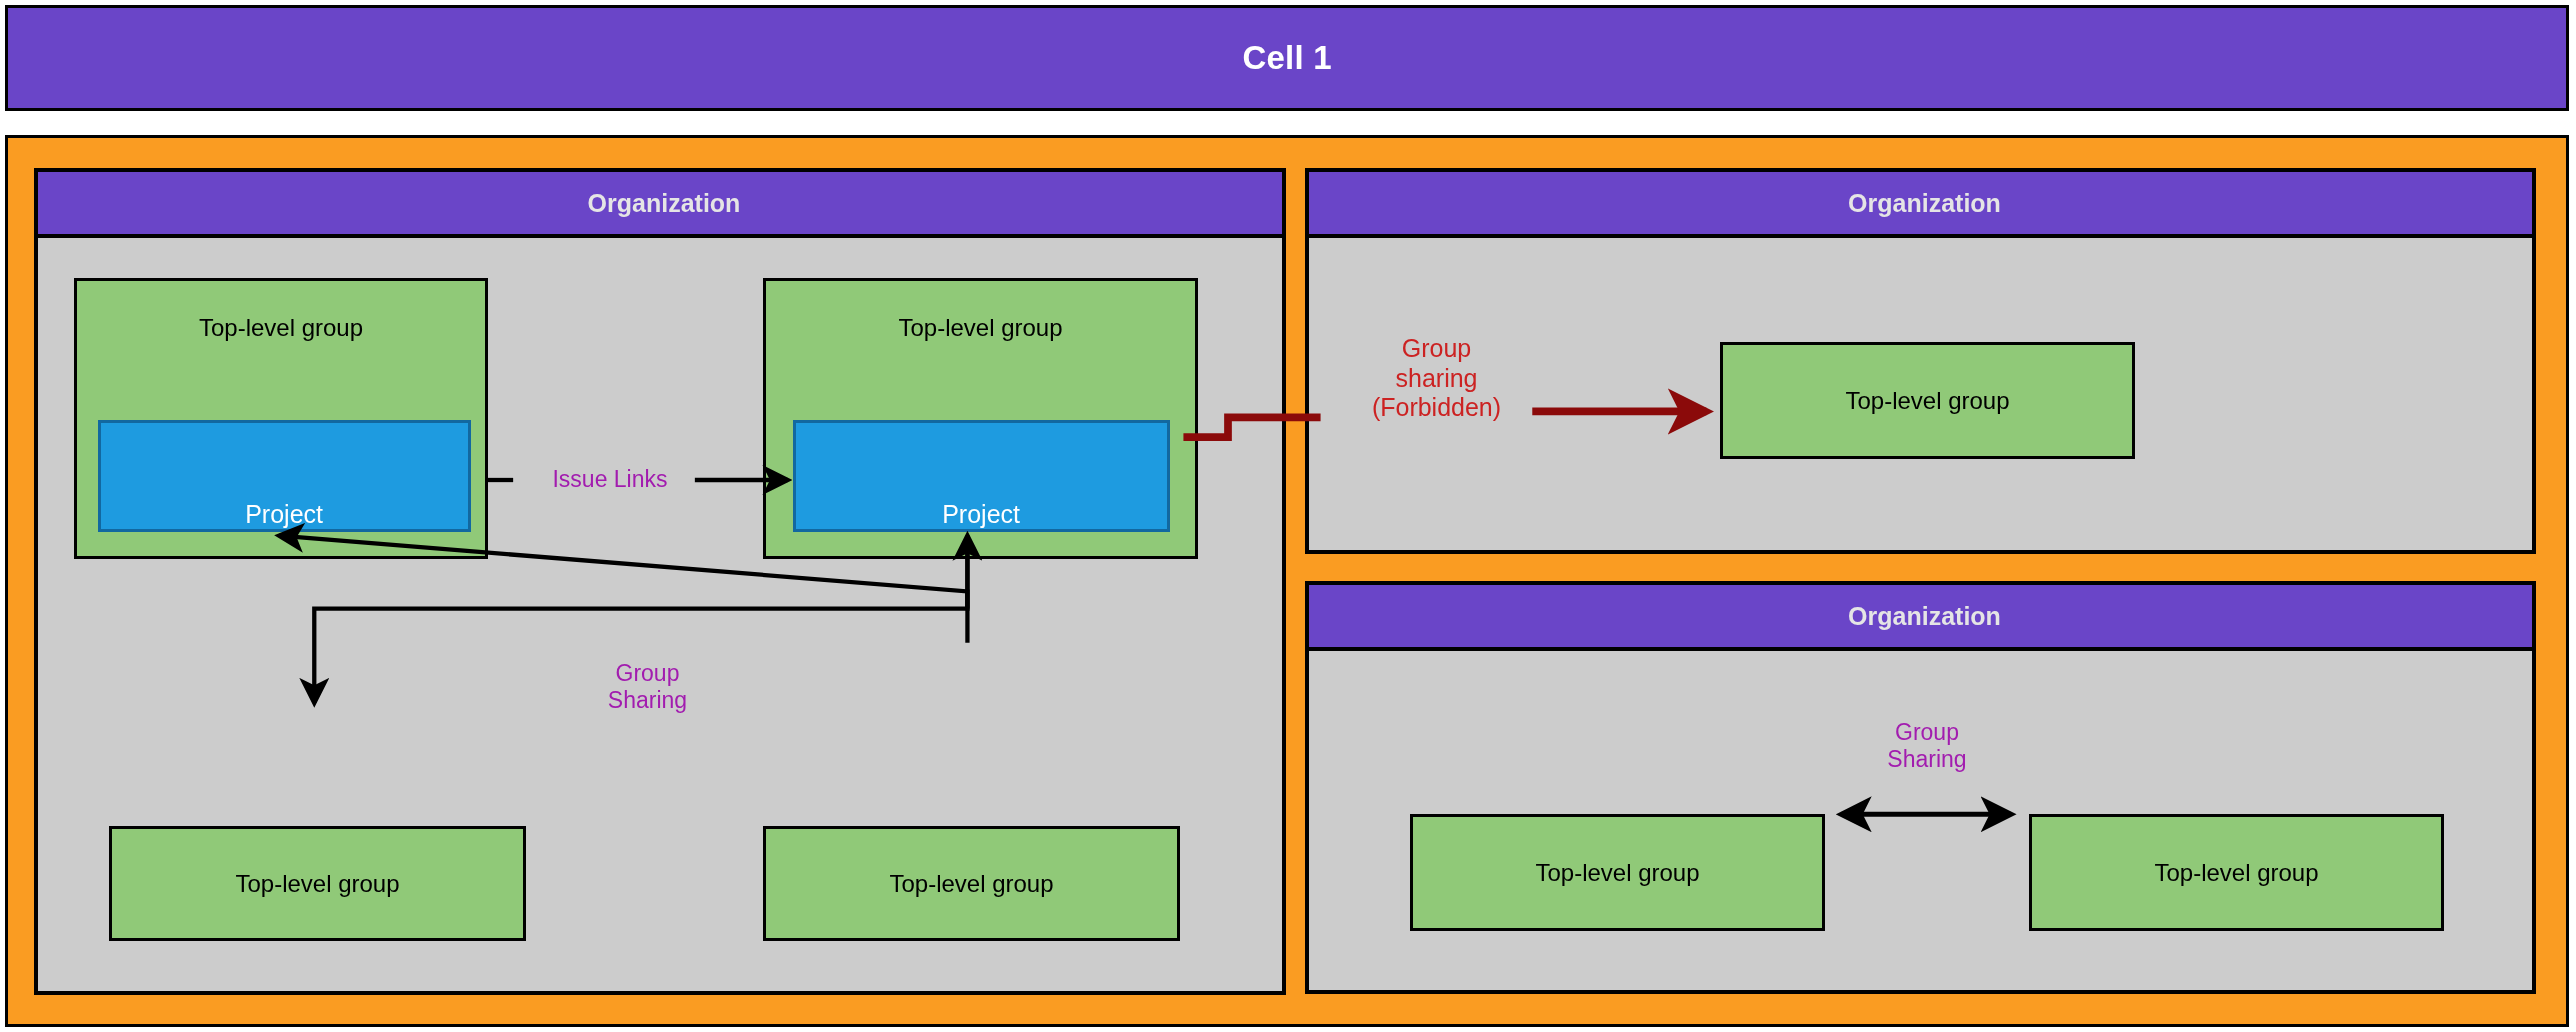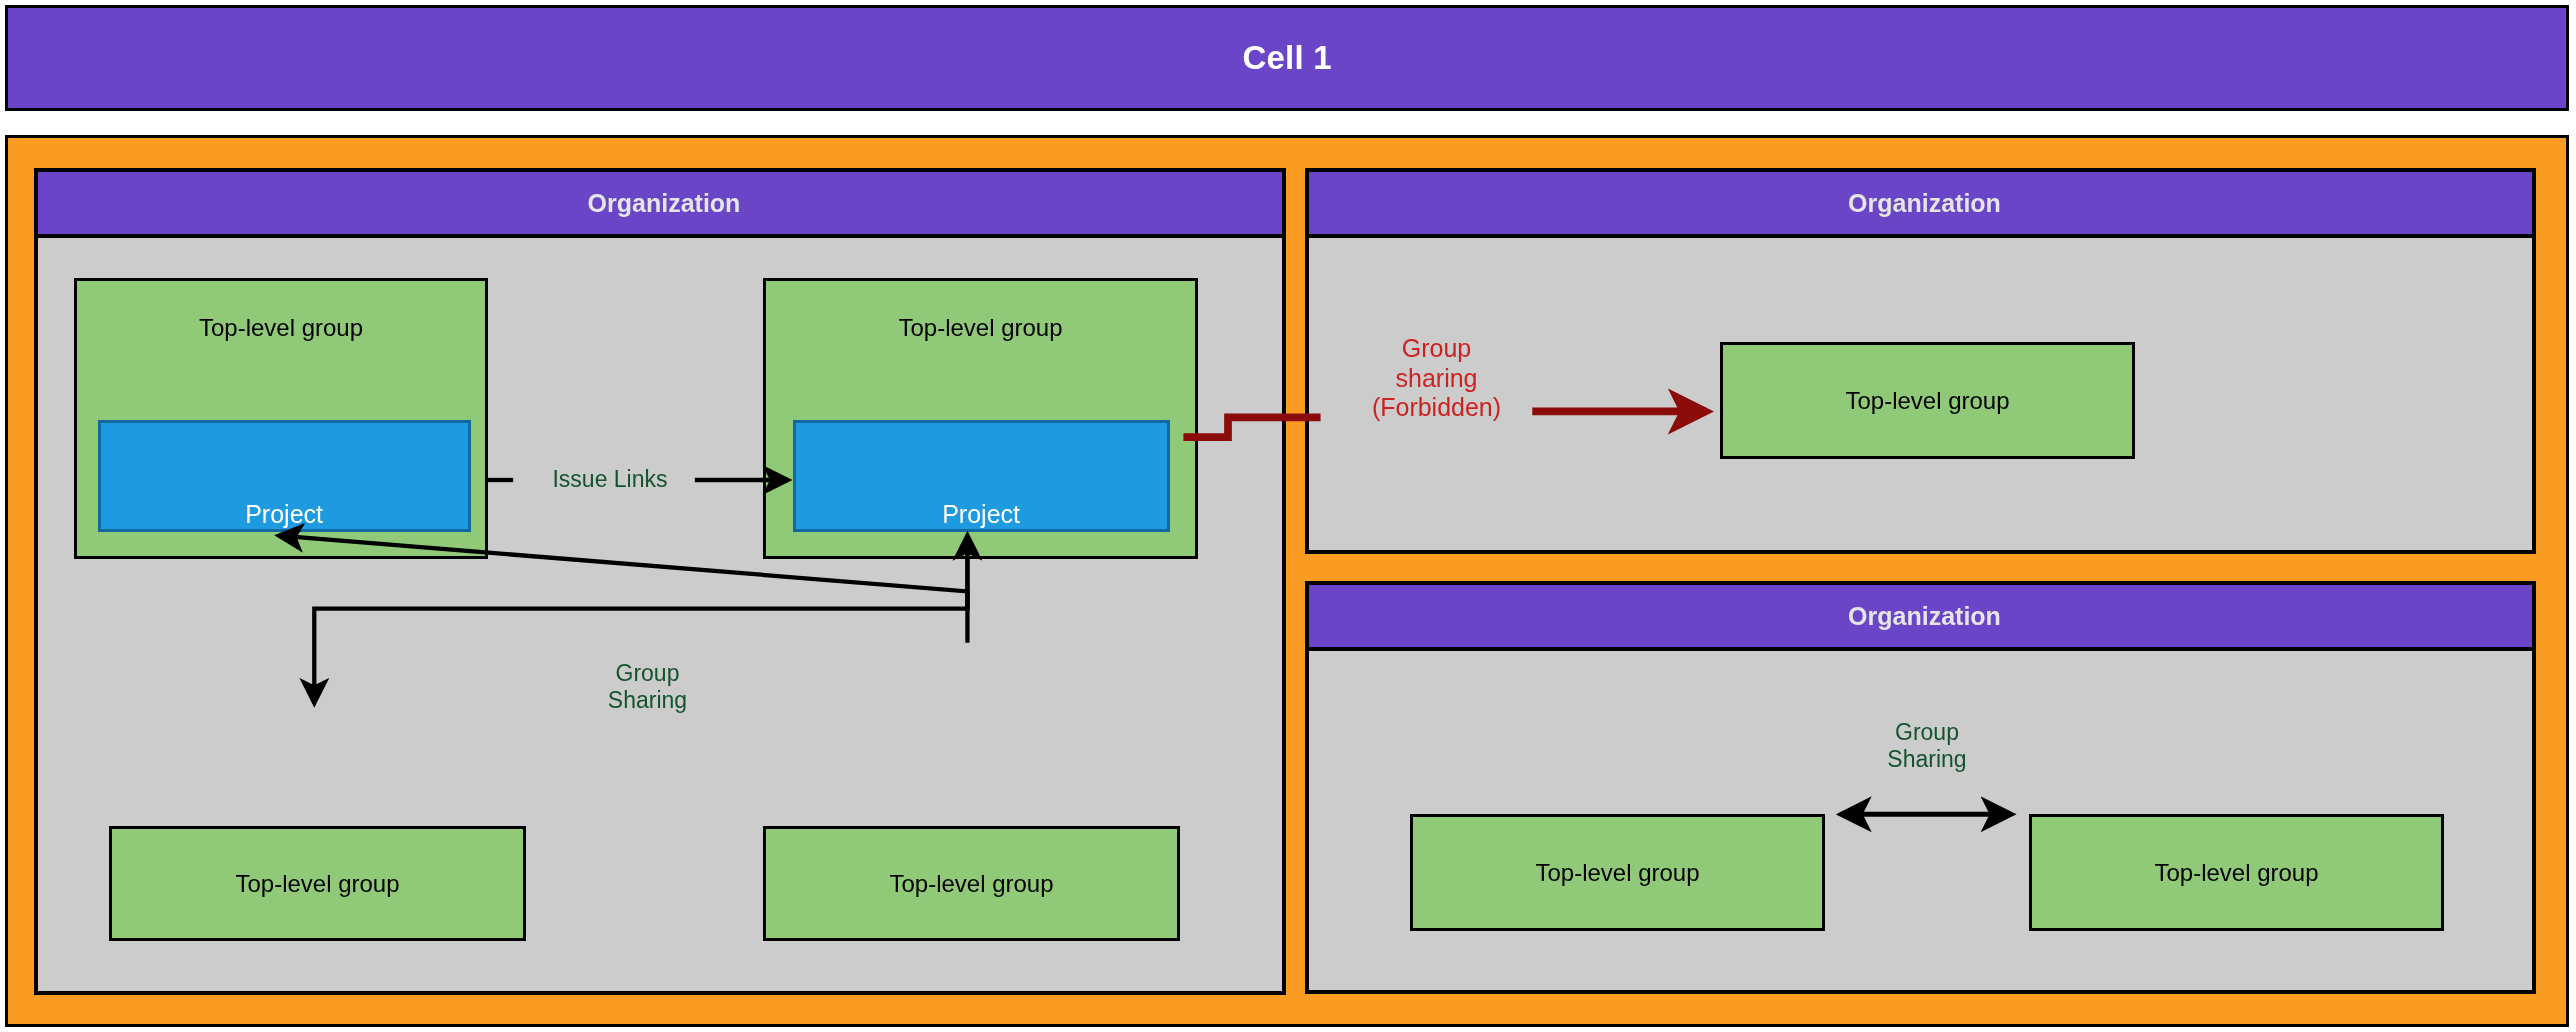--- a/index.html
+++ b/index.html
@@ -130,21 +130,21 @@
   }
   .project-label {
     color: #ffffff;
     font-size: 25px;
     white-space: nowrap;
   }
 
   
   .edge-label {
     position: absolute;
-    color: #14532d;
+    color: #a21caf;
     font-size: 23px;
     text-align: center;
     white-space: pre-line;
     line-height: 1.18;
   }
   .edge-label.forbidden {
     color: #CC2222;
     font-size: 25px;
   }
 

